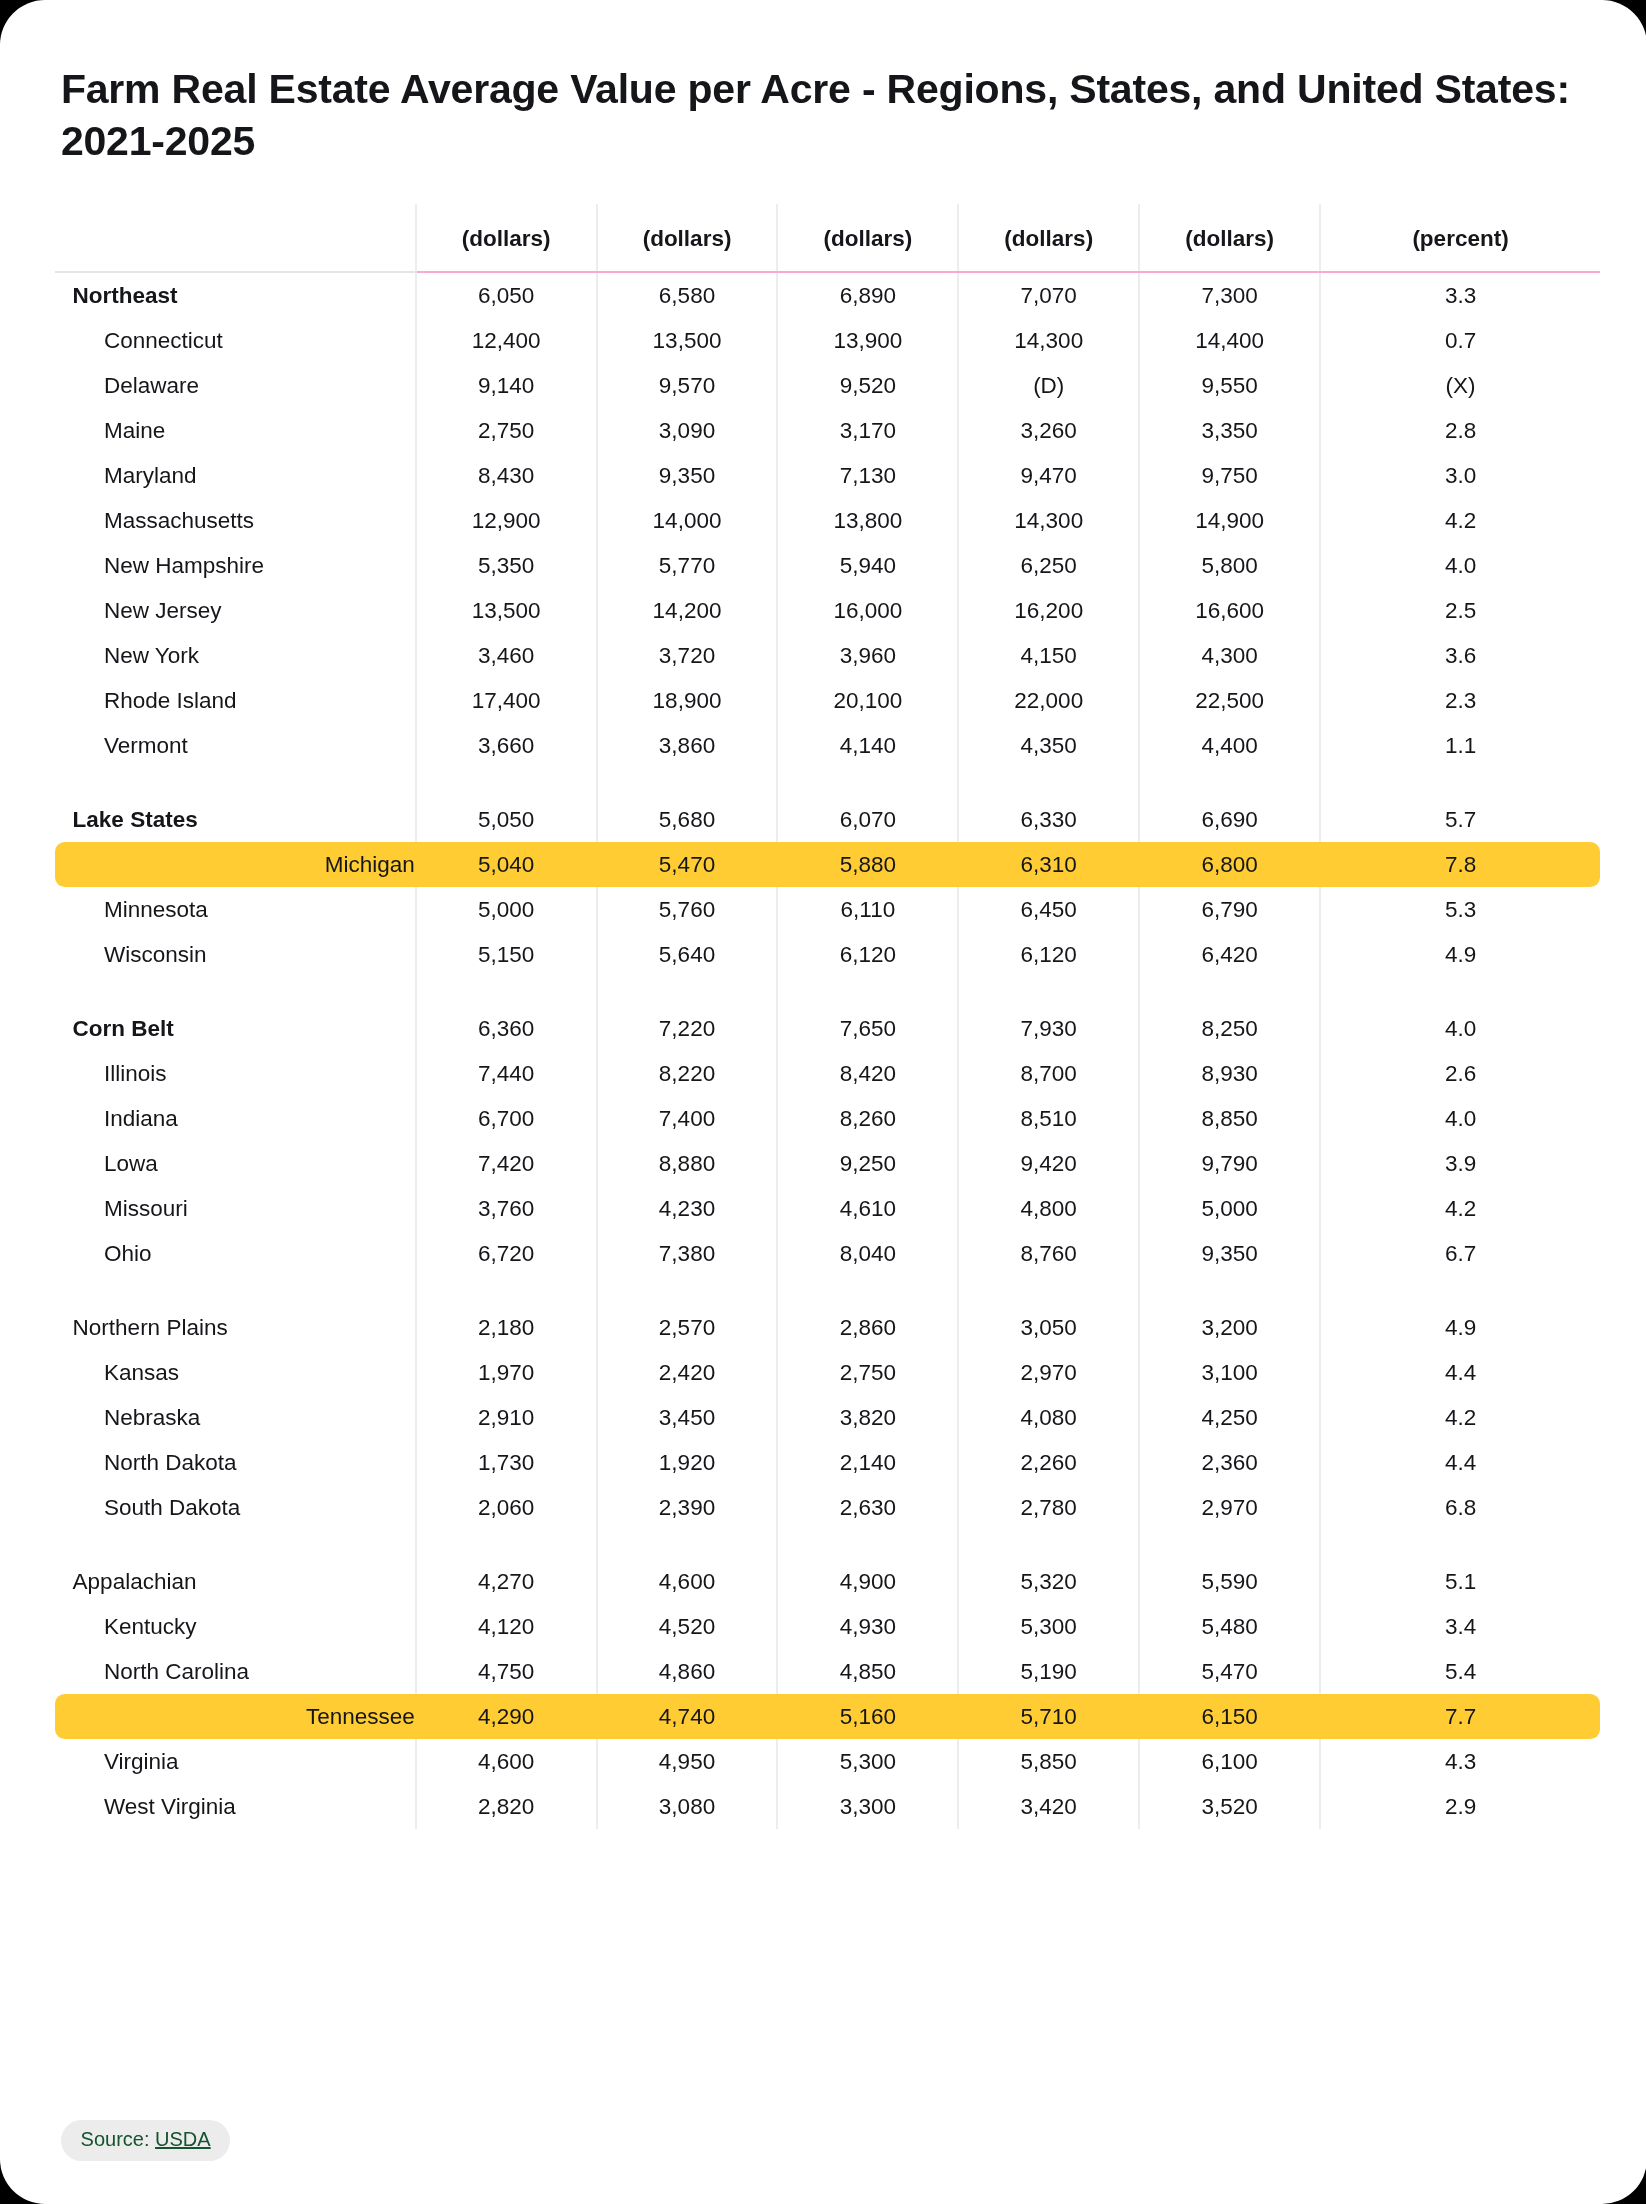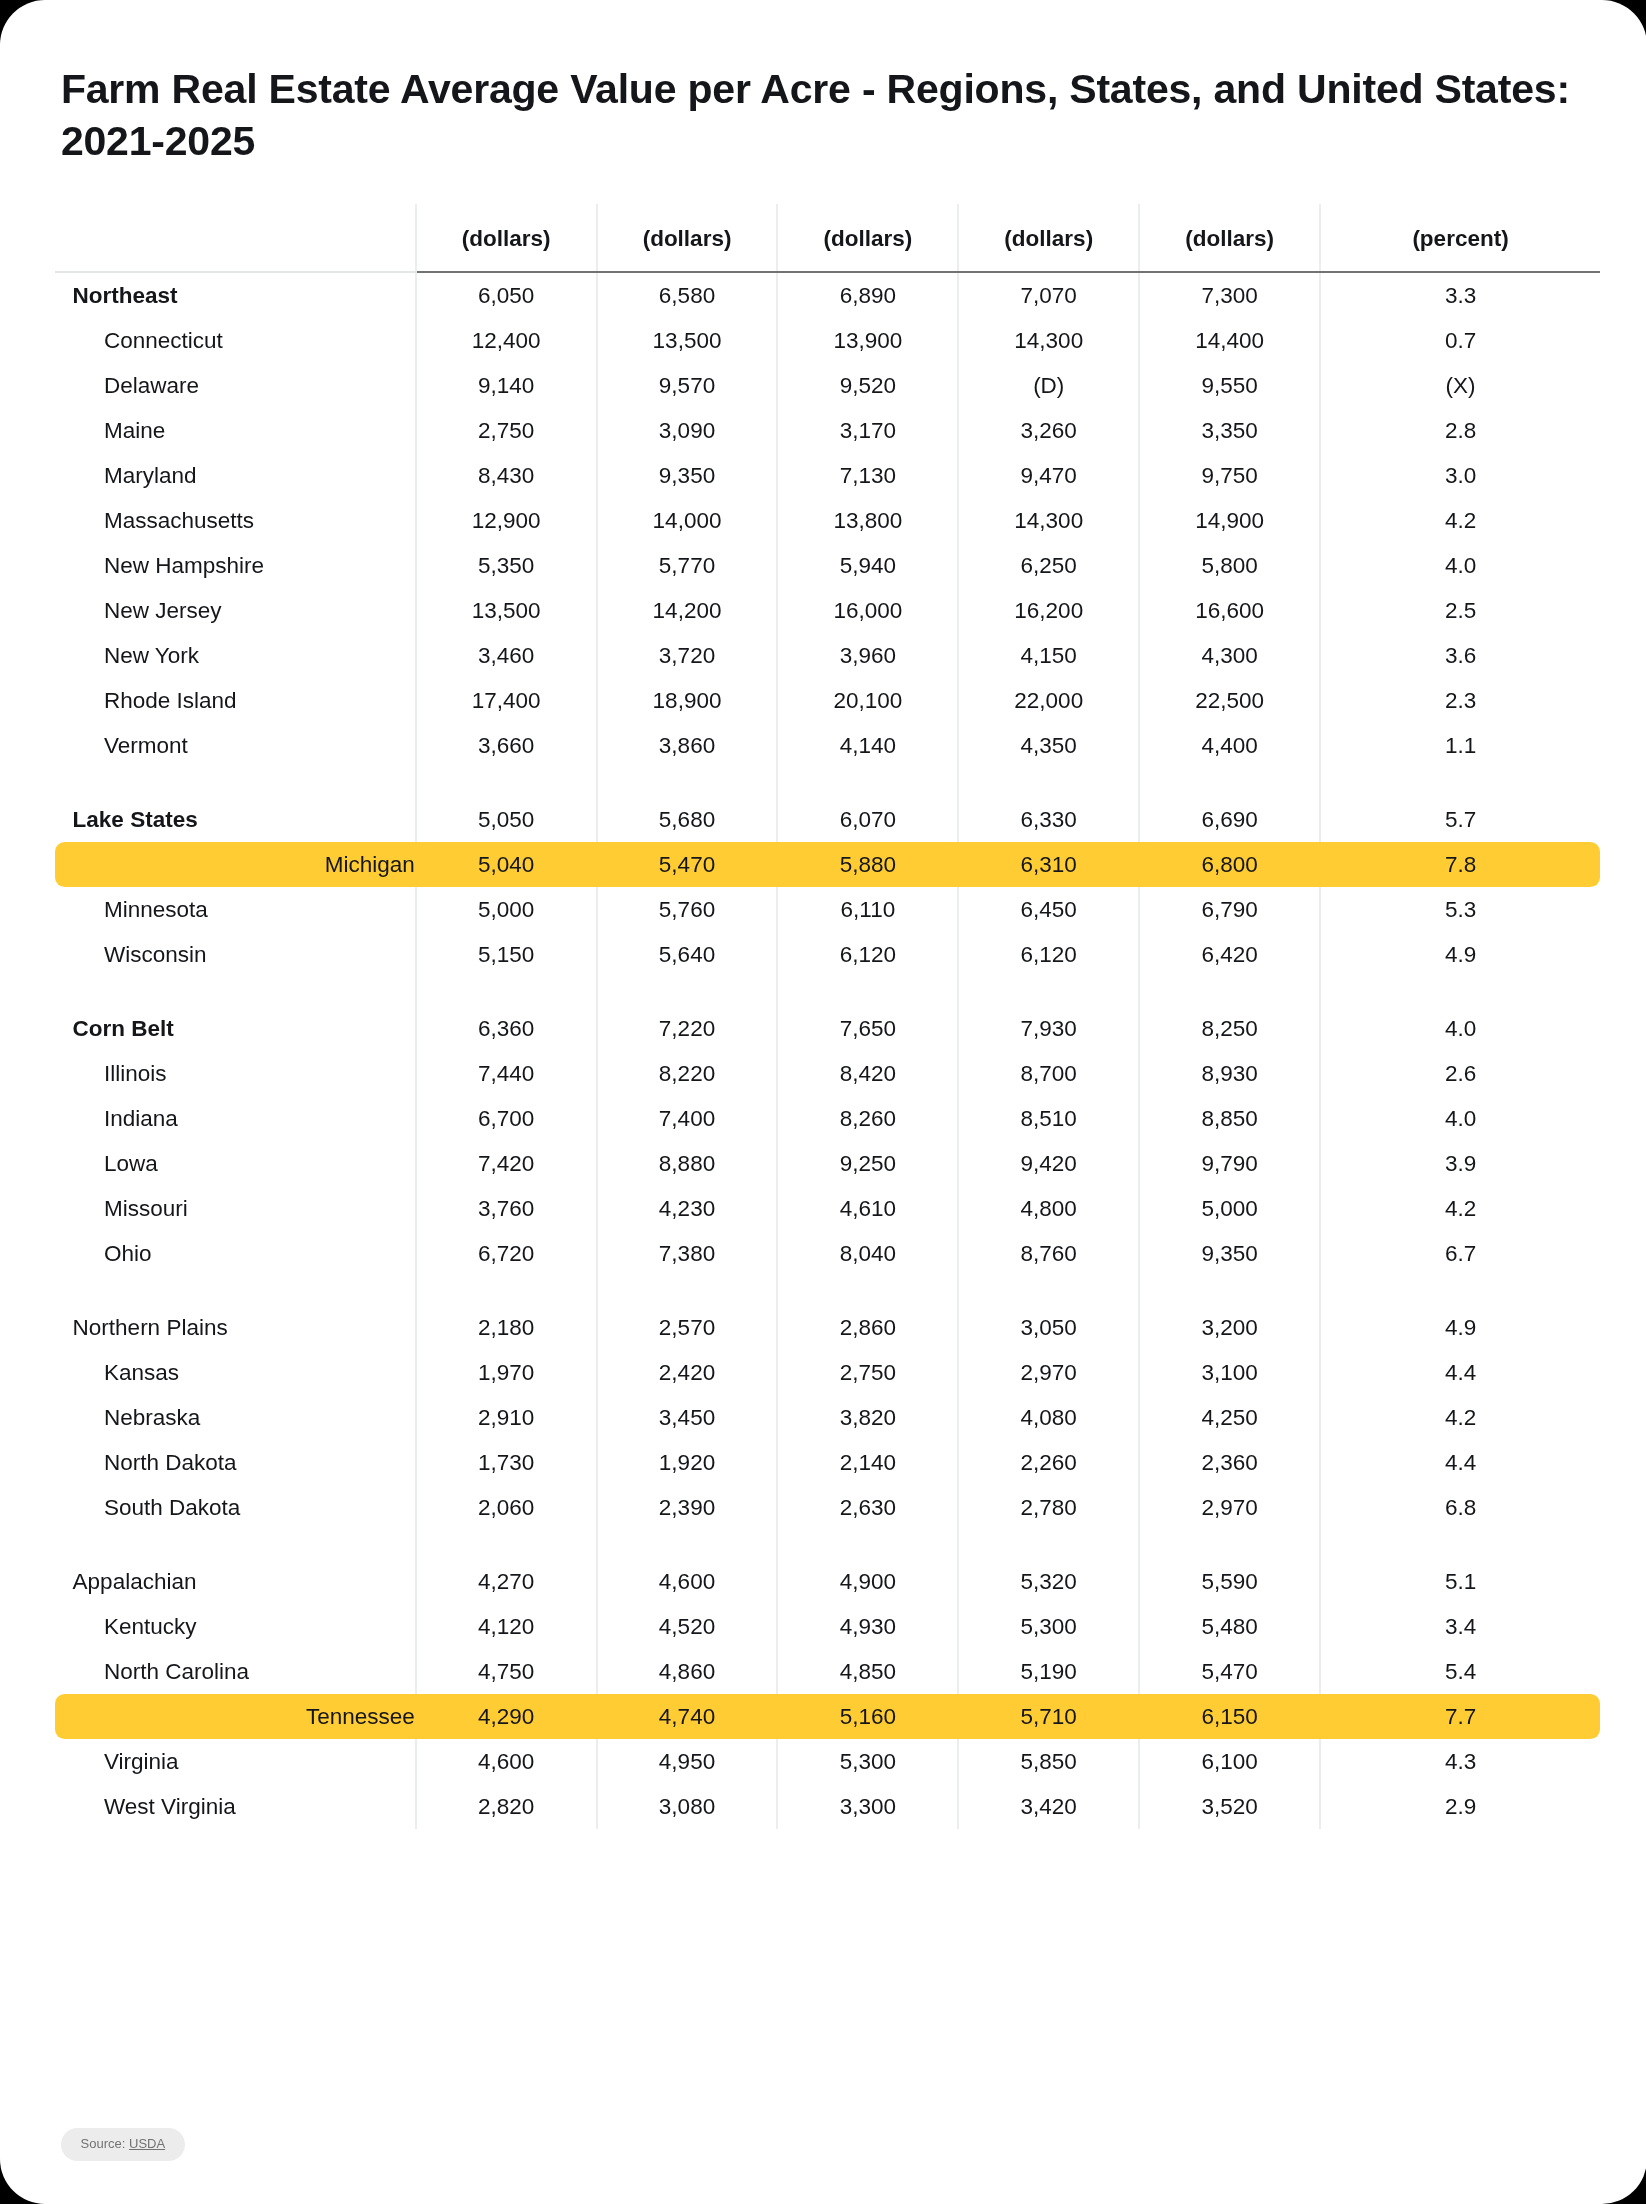--- a/index.html
+++ b/index.html
@@ -78,21 +78,21 @@
   .head-change-l2 { display: block; }
 
   
   tr.units-row td {
     font-size: 22.5px;
     font-weight: 700;
     color: #15161a;
     text-align: center;
     padding: 21.6px 0 19.6px 0;
     border-left: 2px solid #eceded;
-    border-bottom: 2px solid #737373;
+    border-bottom: 2px solid #f9a8d4;
   }
   tr.units-row td.u-name {
     border-left: none;
     border-bottom: 2px solid #e4e5e6;
   }
 
   
   tbody td {
     font-size: 22.5px;
     color: #15161a;
@@ -136,22 +136,22 @@
 
   
   .footer {
     position: absolute;
     left: 61px;
     bottom: 43px;
   }
   .source-pill {
     display: inline-block;
     background: #ececec;
-    color: #737373;
-    font-size: 13px;
+    color: #14532d;
+    font-size: 20px;
     border-radius: 979px;
     padding: 7.8px 19.6px 9.8px 19.6px;
   }
   .source-pill .src-label { }
   .source-pill .src-link { text-decoration: underline; }
 </style>
 </head>
 <body>
 
 <div class="page">

